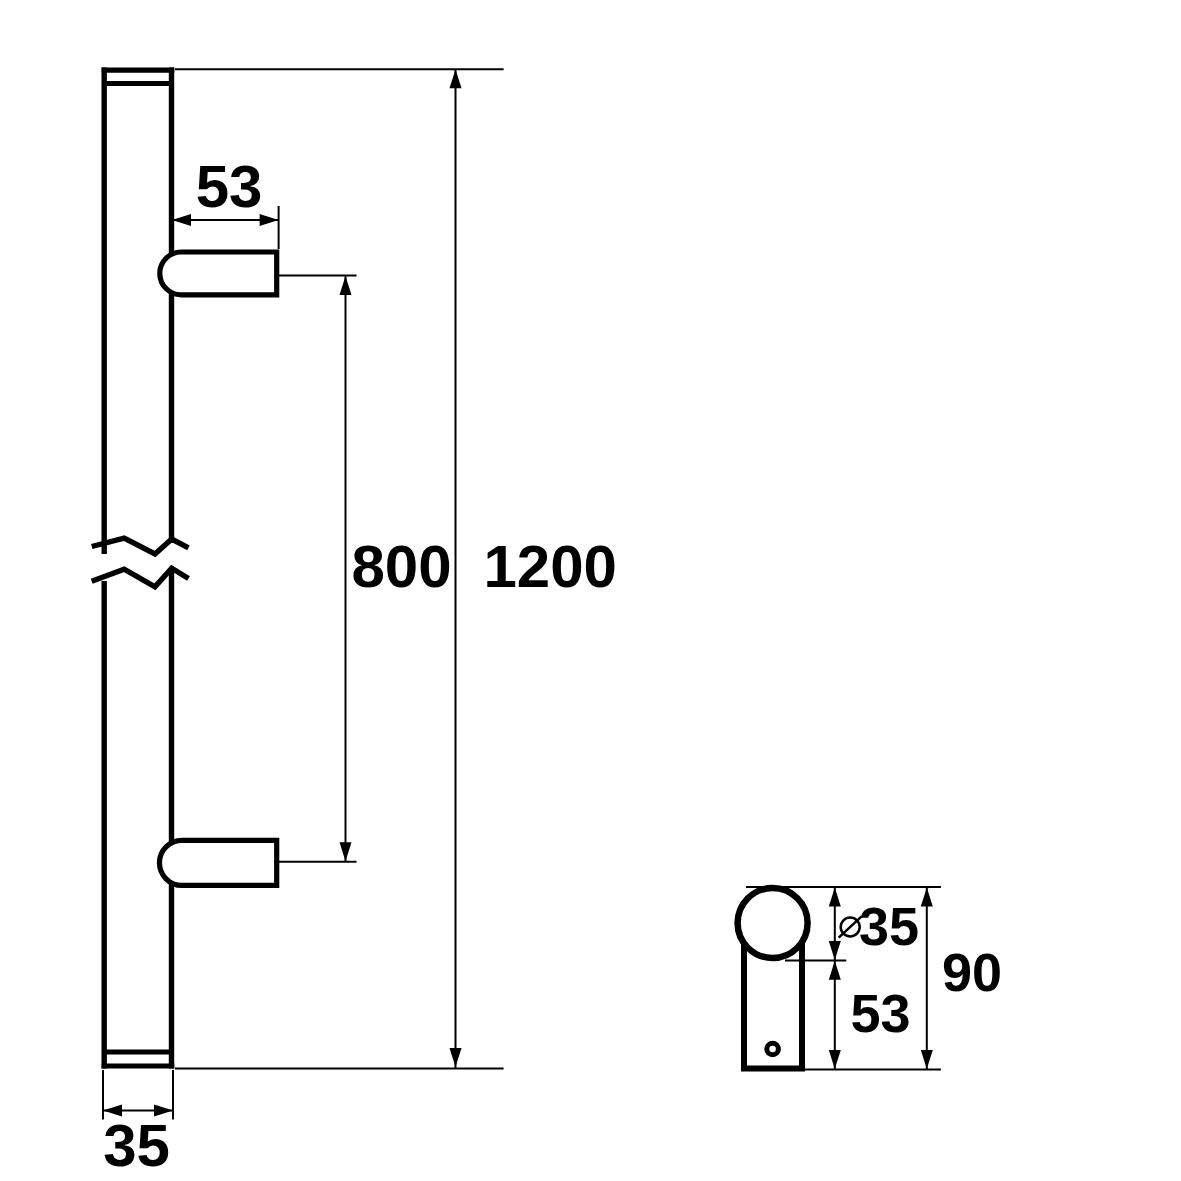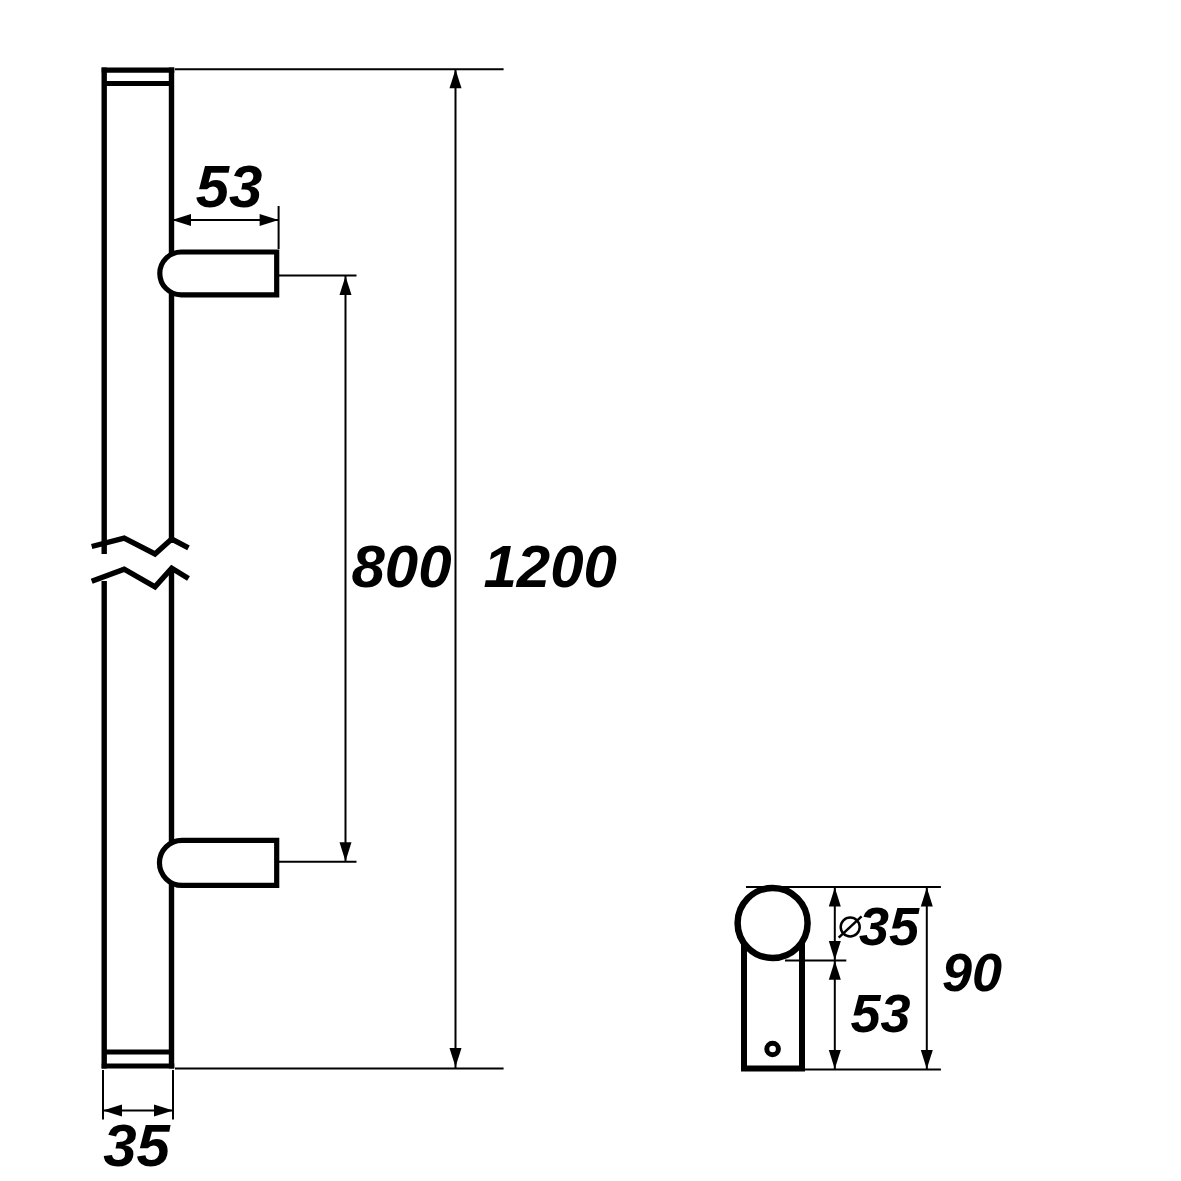--- a/index.html
+++ b/index.html
@@ -1,16 +1,16 @@
 <!DOCTYPE html>
 <html><head>
 <meta charset="utf-8">
 <style>
   html,body{margin:0;padding:0;background:#ffffff;}
-  .wrap{width:1181px;height:1181px;position:relative;background:#ffffff;font-style:italic;}
+  .wrap{width:1181px;height:1181px;position:relative;background:#ffffff;}
   svg{display:block;}
   text{font-family:"Liberation Sans", sans-serif;font-weight:bold;fill:#000000;}
 </style>
 </head>
 <body>
 <div class="wrap">
 <svg width="1181" height="1181" viewBox="0 0 1181 1181" xmlns="http://www.w3.org/2000/svg">
 
   <rect x="0" y="0" width="1181" height="1181" fill="#ffffff"></rect>
 

